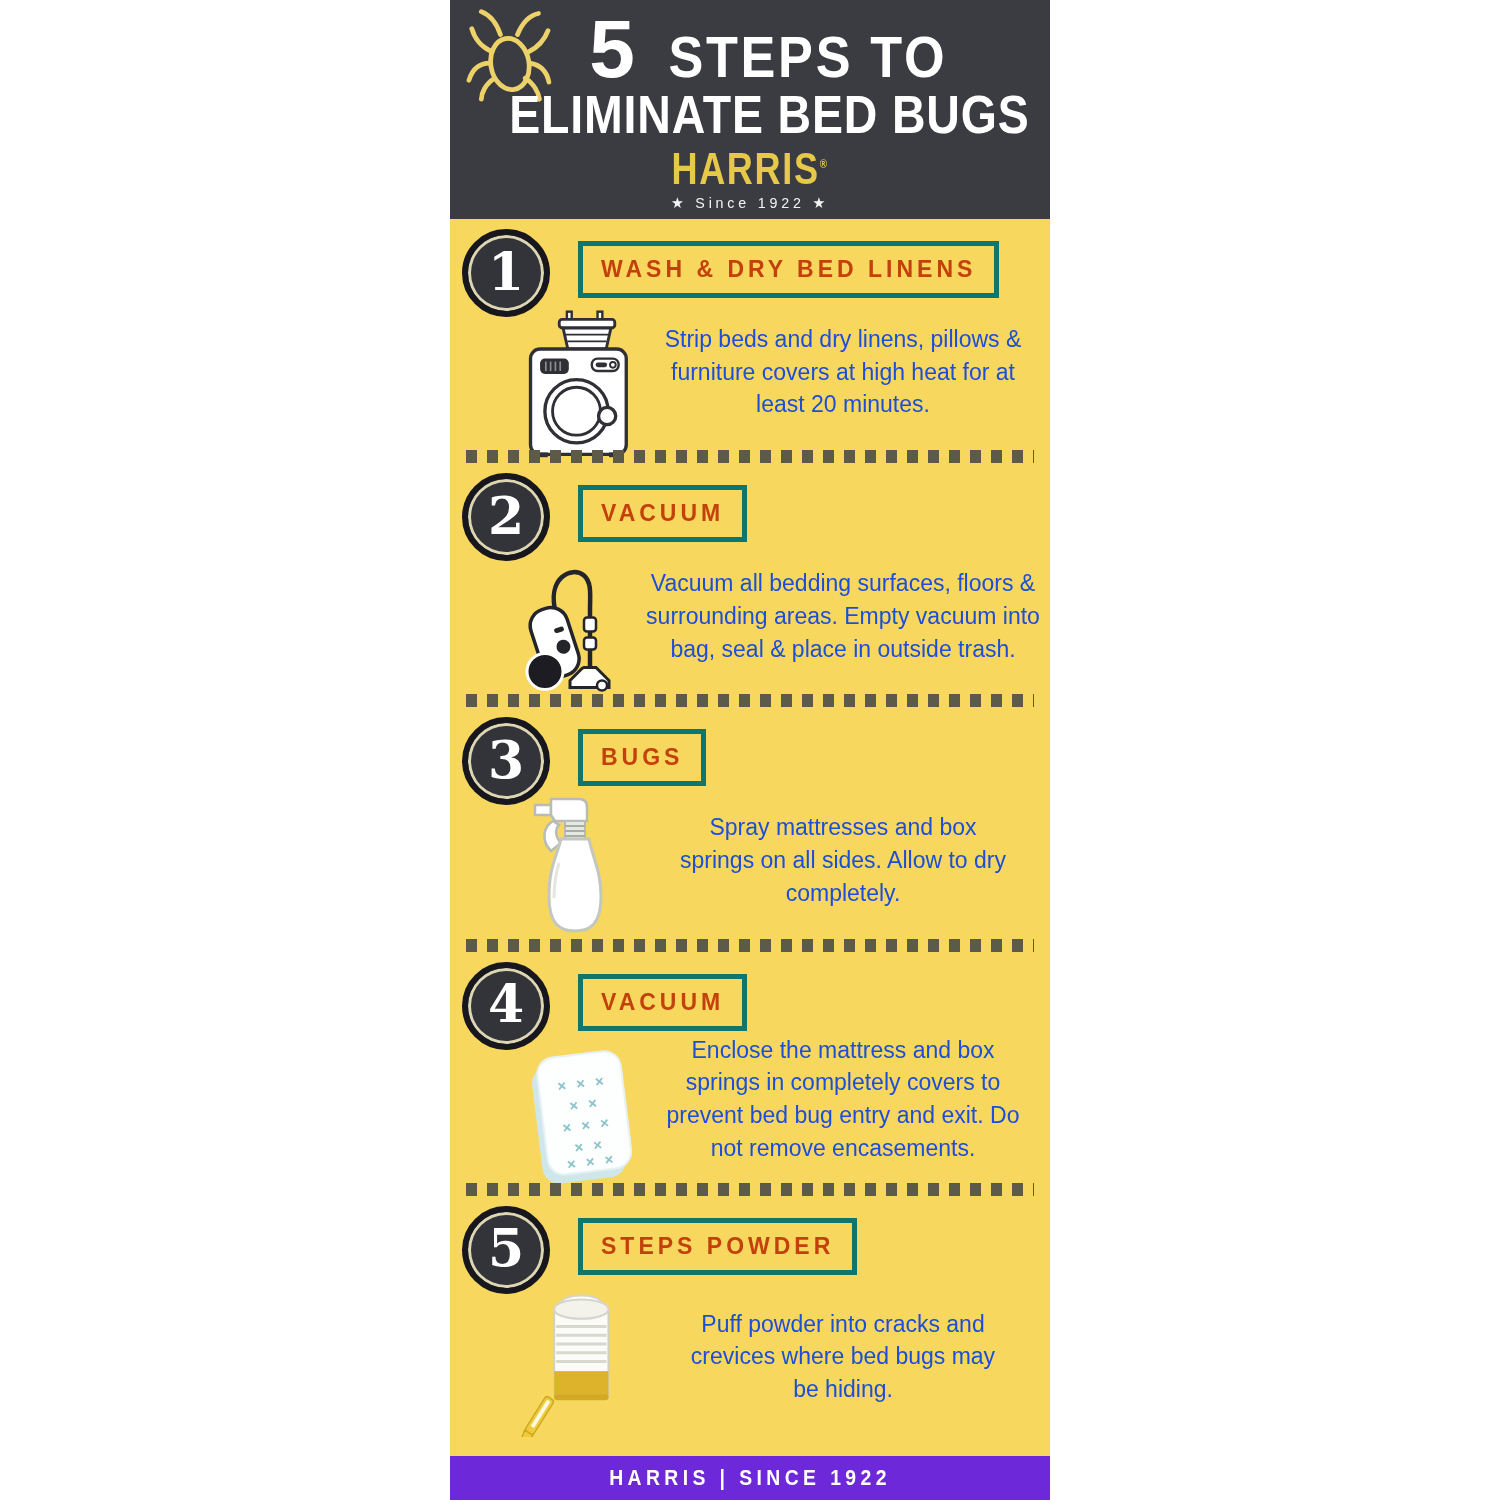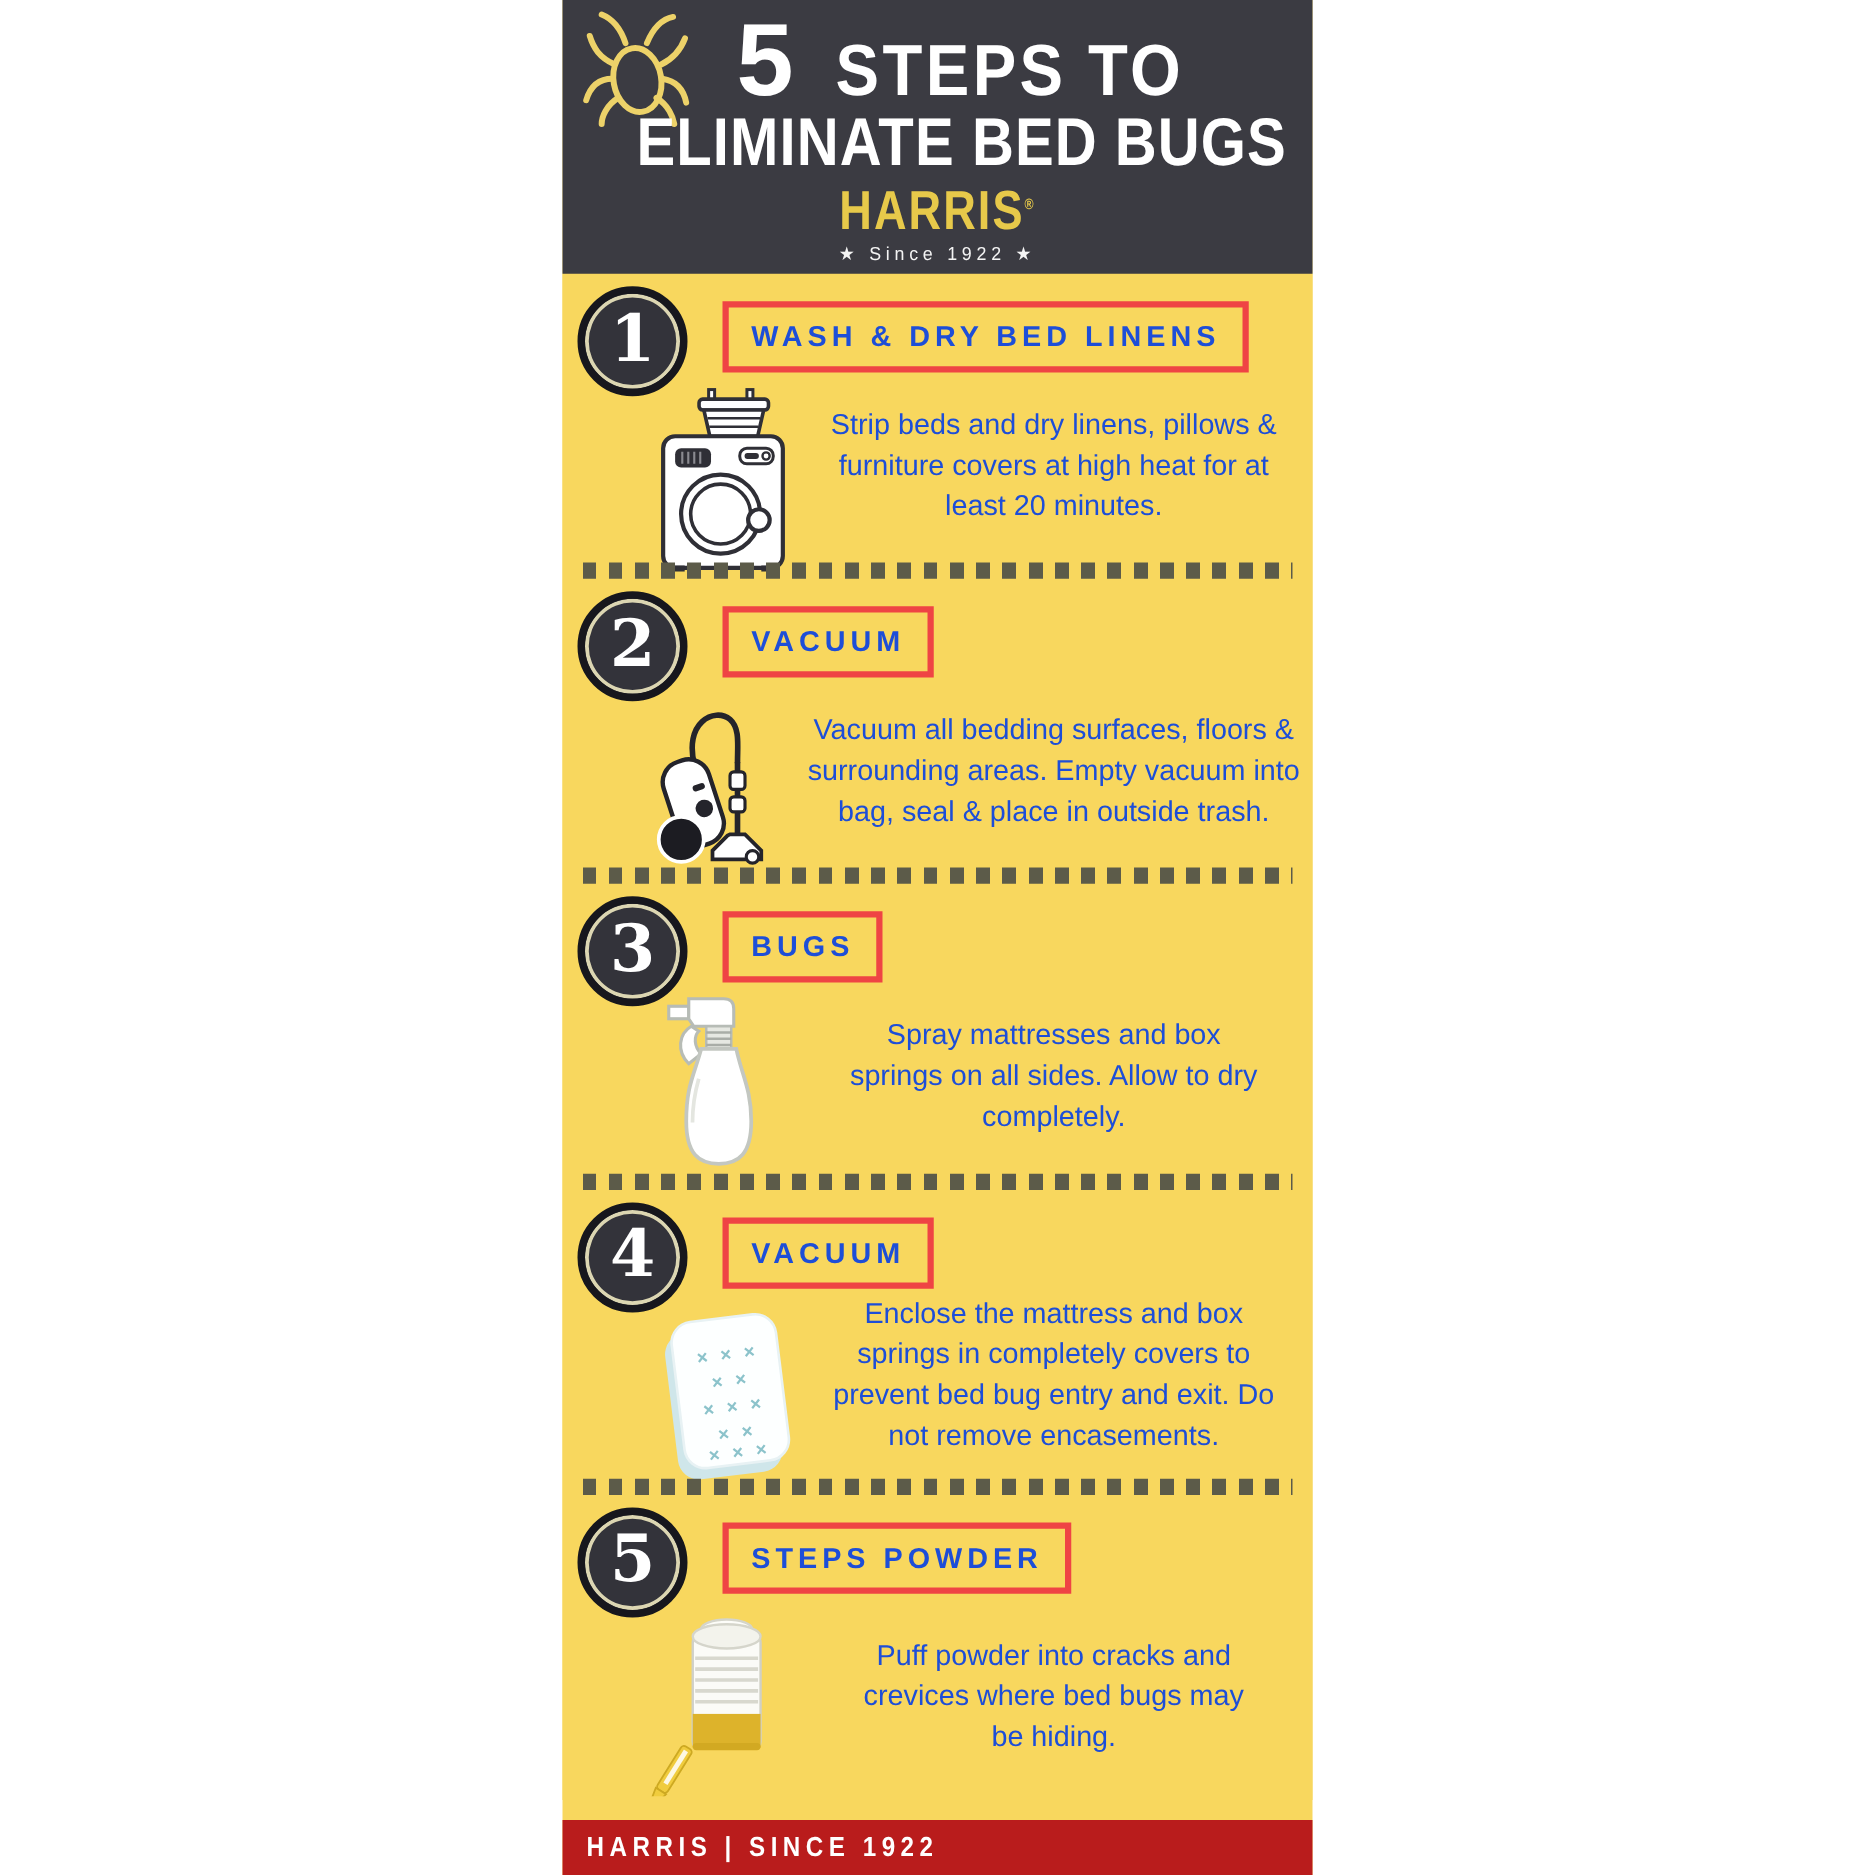--- a/index.html
+++ b/index.html
@@ -48,39 +48,39 @@
     position:absolute;left:12px;top:10px;width:76px;height:76px;border-radius:50%;
     background:#33333a;border:6px solid #17171d;
     box-shadow:inset 0 0 0 3px #dcd6b2;
     display:flex;align-items:center;justify-content:center;
   }
   .circle span{
     font-family:"DejaVu Serif",serif;font-weight:bold;font-size:52px;color:#fff;
     transform:translateY(-2px);
   }
   .titlebox{
-    position:absolute;left:128px;top:22px;border:5px solid #ef4444;
-    color:#1d4ed8;font-weight:bold;font-size:23px;letter-spacing:4px;
+    position:absolute;left:128px;top:22px;border:5px solid #0f766e;
+    color:#c2410c;font-weight:bold;font-size:23px;letter-spacing:4px;
     padding:10px 18px;white-space:nowrap;background:transparent;
   }
   .iconwrap{
     position:absolute;left:48px;top:86px;width:155px;height:155px;
     display:flex;align-items:center;justify-content:center;
   }
   .desc{
     position:absolute;left:192px;right:6px;top:104px;text-align:center;
     font-size:23px;line-height:1.42;color:#1d4ed8;white-space:pre-line;
     font-weight:500;
   }
   .step-4 .desc{top:82px;}
   .step-5 .desc{top:112px;}
   
   .footer{
-    flex:0 0 auto;height:44px;background:#b91c1c;display:flex;
-    align-items:center;margin-top:16px;
+    flex:0 0 auto;height:44px;background:#6d28d9;display:flex;
+    align-items:center;justify-content:center;margin-top:16px;
   }
   .footer .ftext{
     color:#fff;font-weight:bold;font-size:22px;letter-spacing:5px;
     transform:scaleX(0.88);white-space:nowrap;
   }
 </style>
 </head>
 <body>
 
 <div class="poster">

